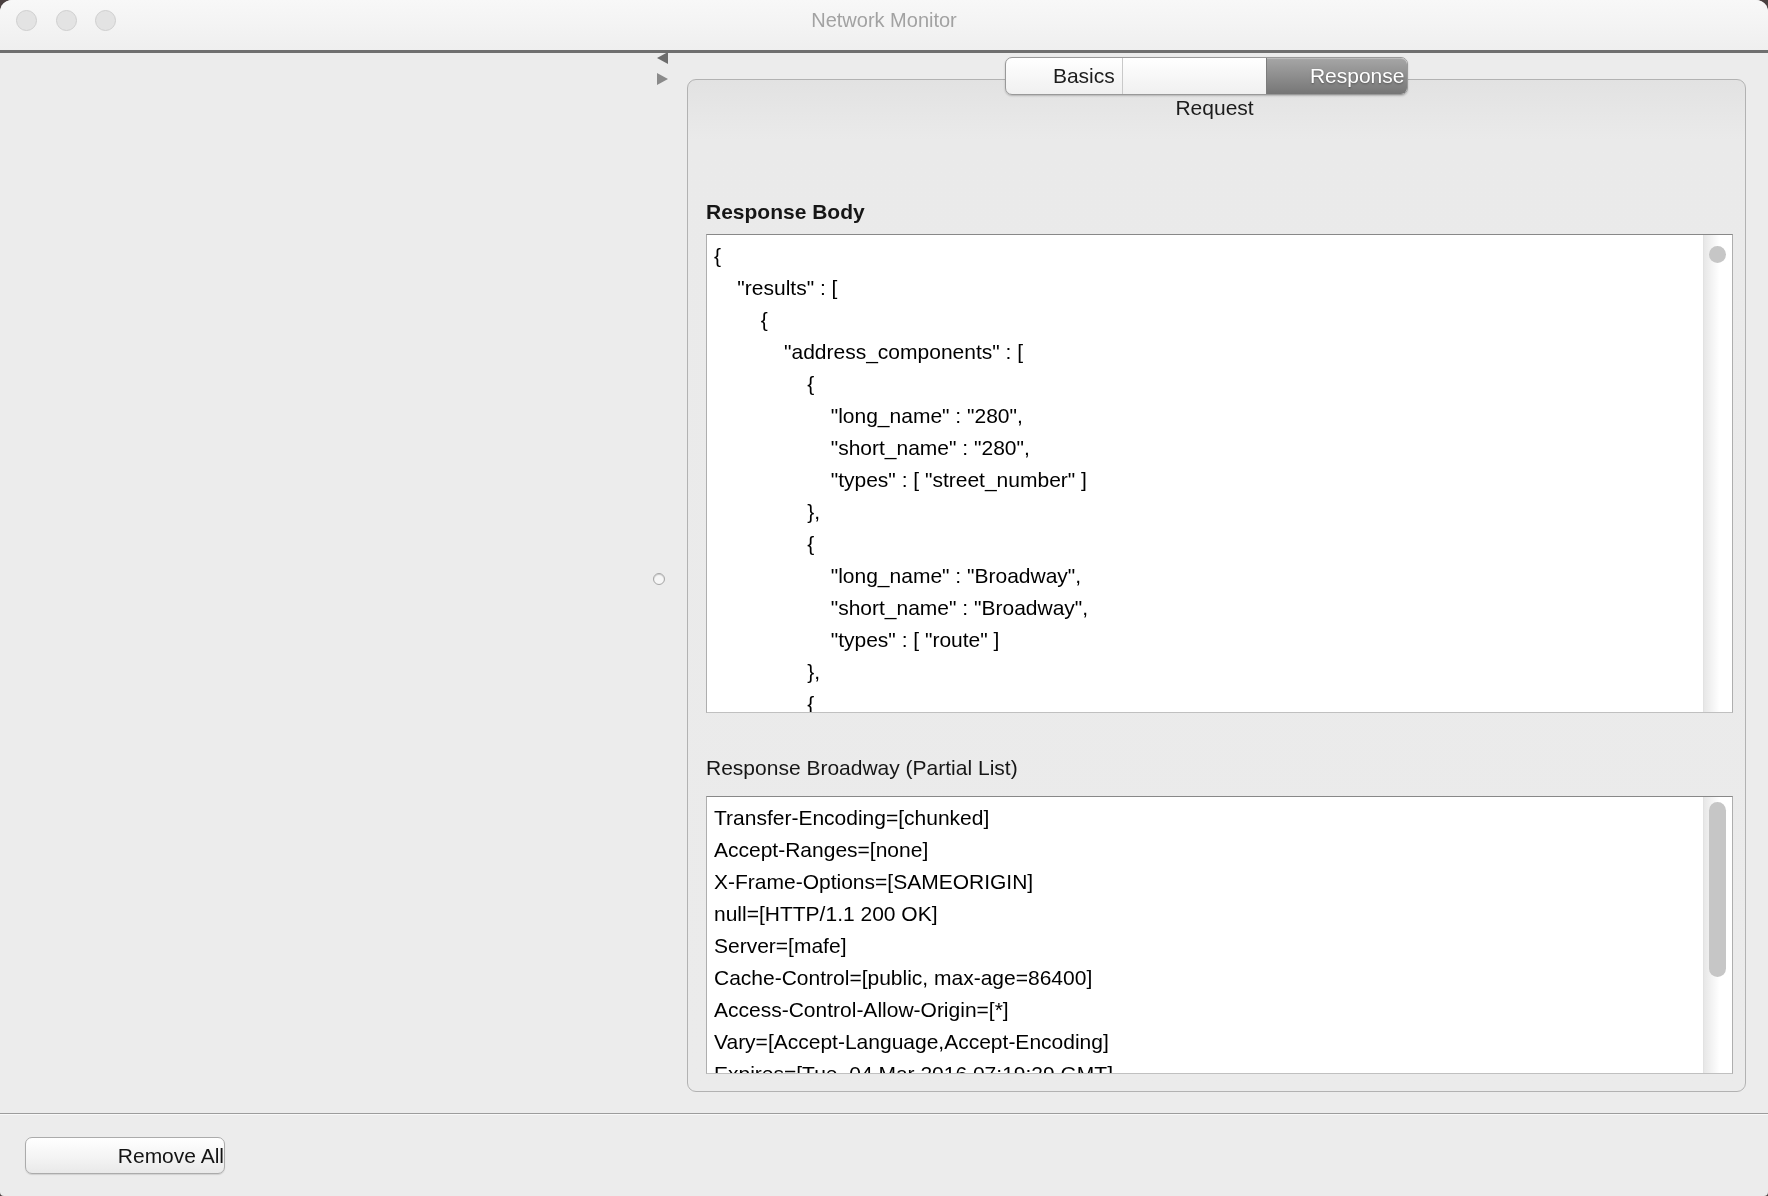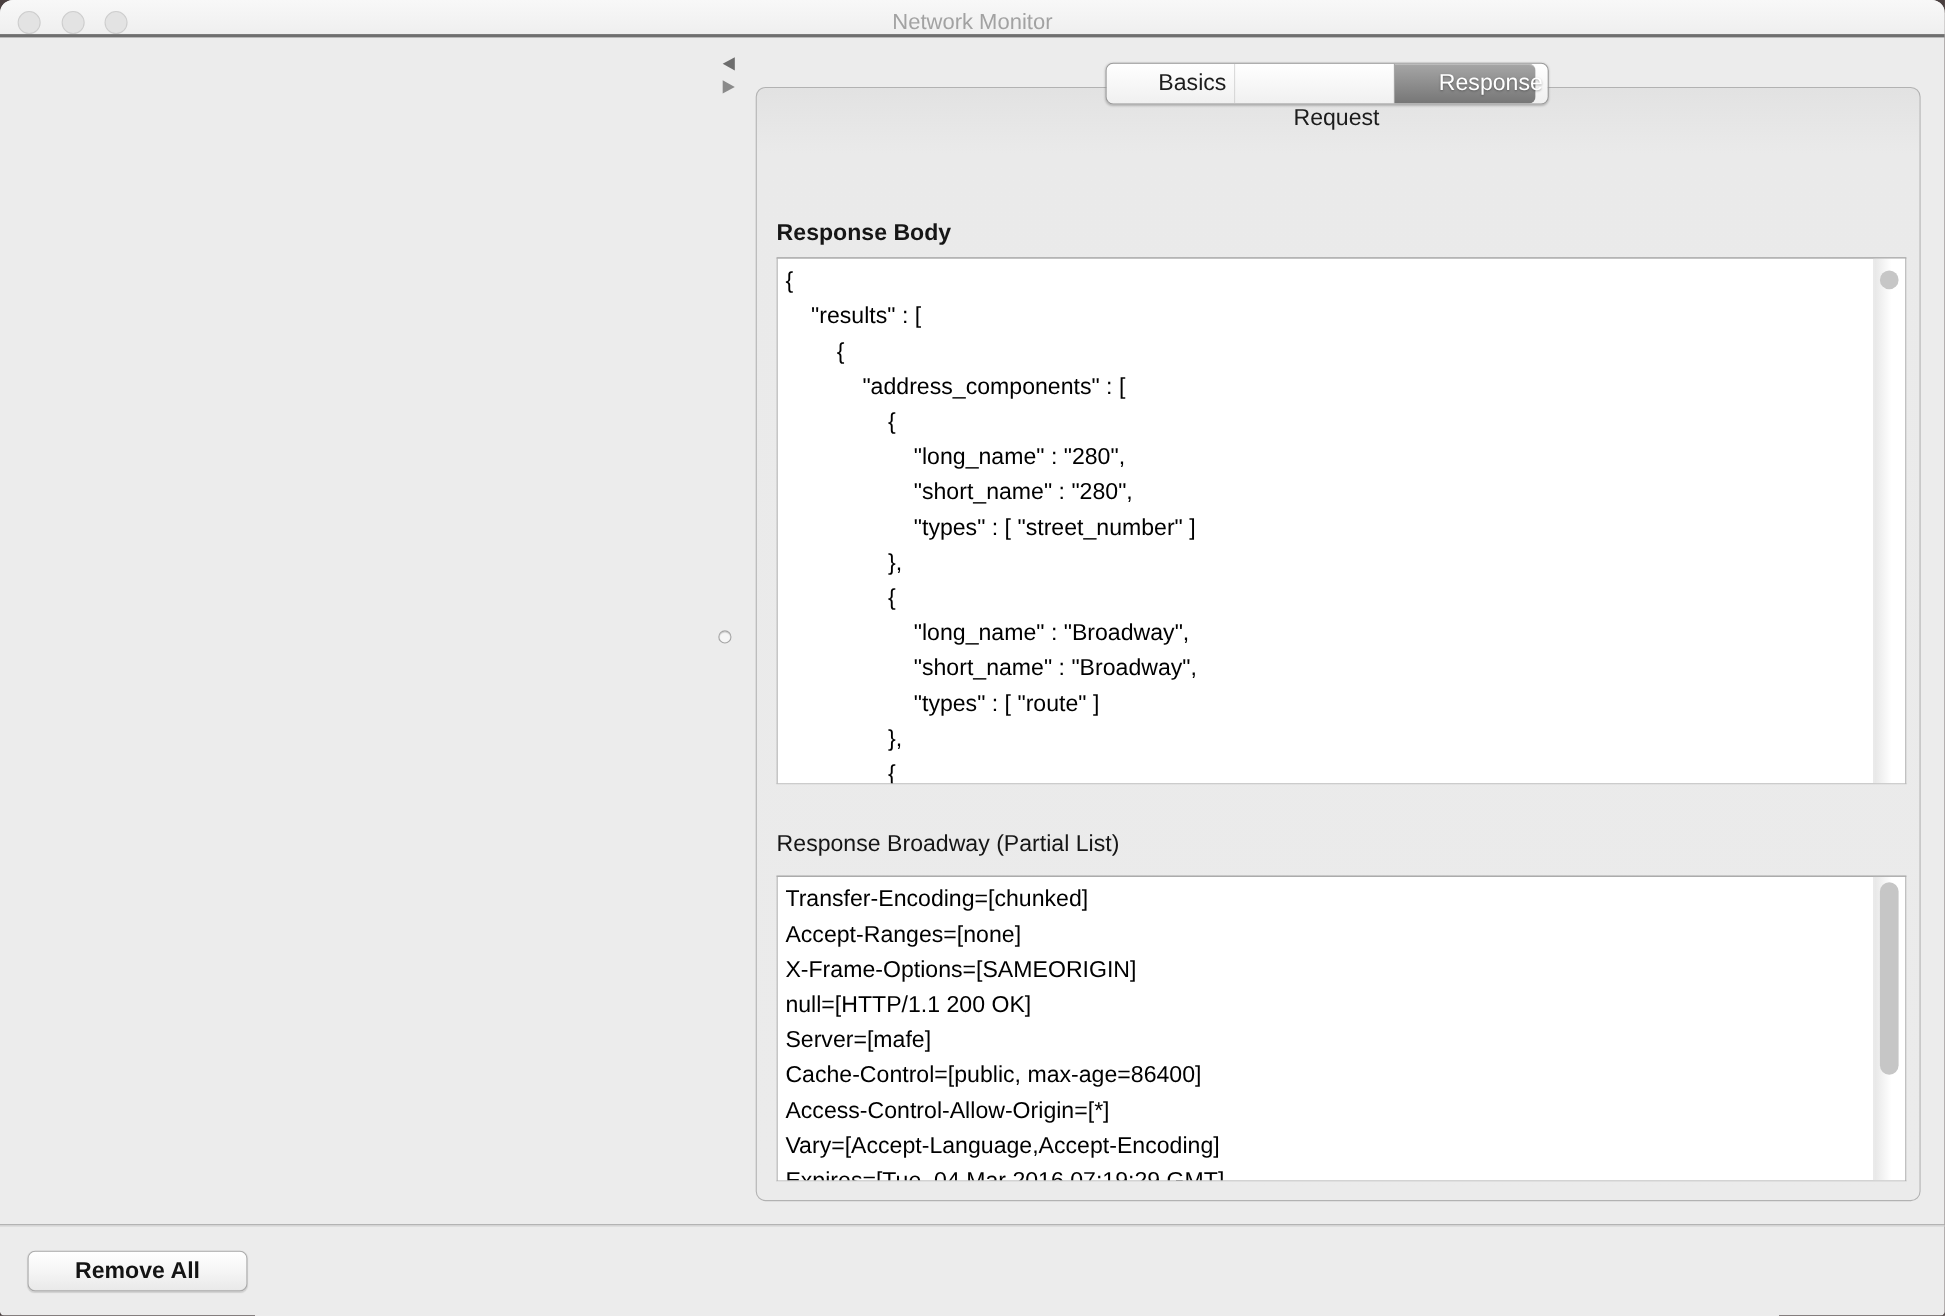--- a/index.html
+++ b/index.html
@@ -3,21 +3,21 @@
 <meta charset="utf-8">
 <style>
   html,body{margin:0;padding:0;background:#4a4040;}
   *{box-sizing:border-box;font-family:"Liberation Sans","DejaVu Sans",sans-serif;}
   #window{
     position:relative;width:1768px;height:1196px;background:#ececec;
     border-radius:12px 12px 4px 4px;overflow:hidden;
   }
   
   #titlebar{
-    position:absolute;left:0;top:0;width:1768px;height:34px;
+    position:absolute;left:0;top:0;width:1768px;height:53px;
     background:linear-gradient(#f8f8f8,#efefef);
     border-bottom:3px solid #6f6f6f;
   }
   .traffic{position:absolute;top:10px;width:21px;height:21px;border-radius:50%;
     background:#e3e3e3;border:1.5px solid #cecece;}
   #tl-close{left:16px;} #tl-min{left:56px;} #tl-zoom{left:95px;}
   #win-title{
     position:absolute;left:0;right:0;top:0;height:43px;line-height:41px;
     text-align:center;font-size:20px;color:#a2a2a2;
   }
@@ -49,21 +49,21 @@
   
   #tab-control{
     position:absolute;left:1005px;top:57px;width:403px;height:38px;
     border-radius:7px;display:flex;box-shadow:0 1px 2px rgba(0,0,0,.22);
     border:1px solid #999999;background:linear-gradient(#ffffff,#f0f0f0);
   }
   .tab{height:100%;font-size:21px;color:#1c1c1c;text-align:center;line-height:36px;padding-left:40px;}
   #tab-basics{width:117px;border-right:1px solid #c9c9c9;border-radius:6px 0 0 6px;}
   #tab-request{width:144px;margin-top:32px;}
   #tab-response{
-    width:129px;color:#ffffff;text-shadow:0 1px 2px rgba(0,0,0,.35);
+    width:141px;color:#ffffff;text-shadow:0 1px 2px rgba(0,0,0,.35);
     background:linear-gradient(#a6a6a6,#767676);
     border-radius:0 6px 6px 0;border-left:1px solid #7c7c7c;
     box-shadow:inset 0 1px 0 rgba(255,255,255,.25);
     text-align:center;
   }
   
   #tab-panel{
     position:absolute;left:687px;top:79px;width:1059px;height:1013px;
     border:1px solid #b2b2b2;border-radius:9px;
     background:linear-gradient(#e2e2e2,#eaeaea 60px,#ebebeb);
@@ -93,23 +93,22 @@
     border-radius:50%;background:#c6c6c6;}
   #headers-scroll-thumb{position:absolute;right:6px;top:5px;width:17px;height:175px;
     border-radius:9px;background:#c6c6c6;}
   
   #bottom-divider{position:absolute;left:0;top:1113px;width:1768px;height:2px;background:#9c9c9c;
     border-bottom:1px solid #f8f8f8;}
   #remove-all-button{
     position:absolute;left:25px;top:1137px;width:200px;height:37px;
     border:1px solid #ababab;border-radius:7px;
     background:linear-gradient(#ffffff,#f4f4f4 55%,#e9e9e9);
-    font-size:21px;color:#141414;text-align:center;line-height:35px;
+    font-size:21px;color:#141414;text-align:right;line-height:35px;
     box-shadow:0 1px 1px rgba(0,0,0,.12);
-    font-weight:bold;
   }
 </style>
 </head>
 <body>
 
 <div id="window">
 
   <div id="titlebar">
     <div class="traffic" id="tl-close"></div>
     <div class="traffic" id="tl-min"></div>

